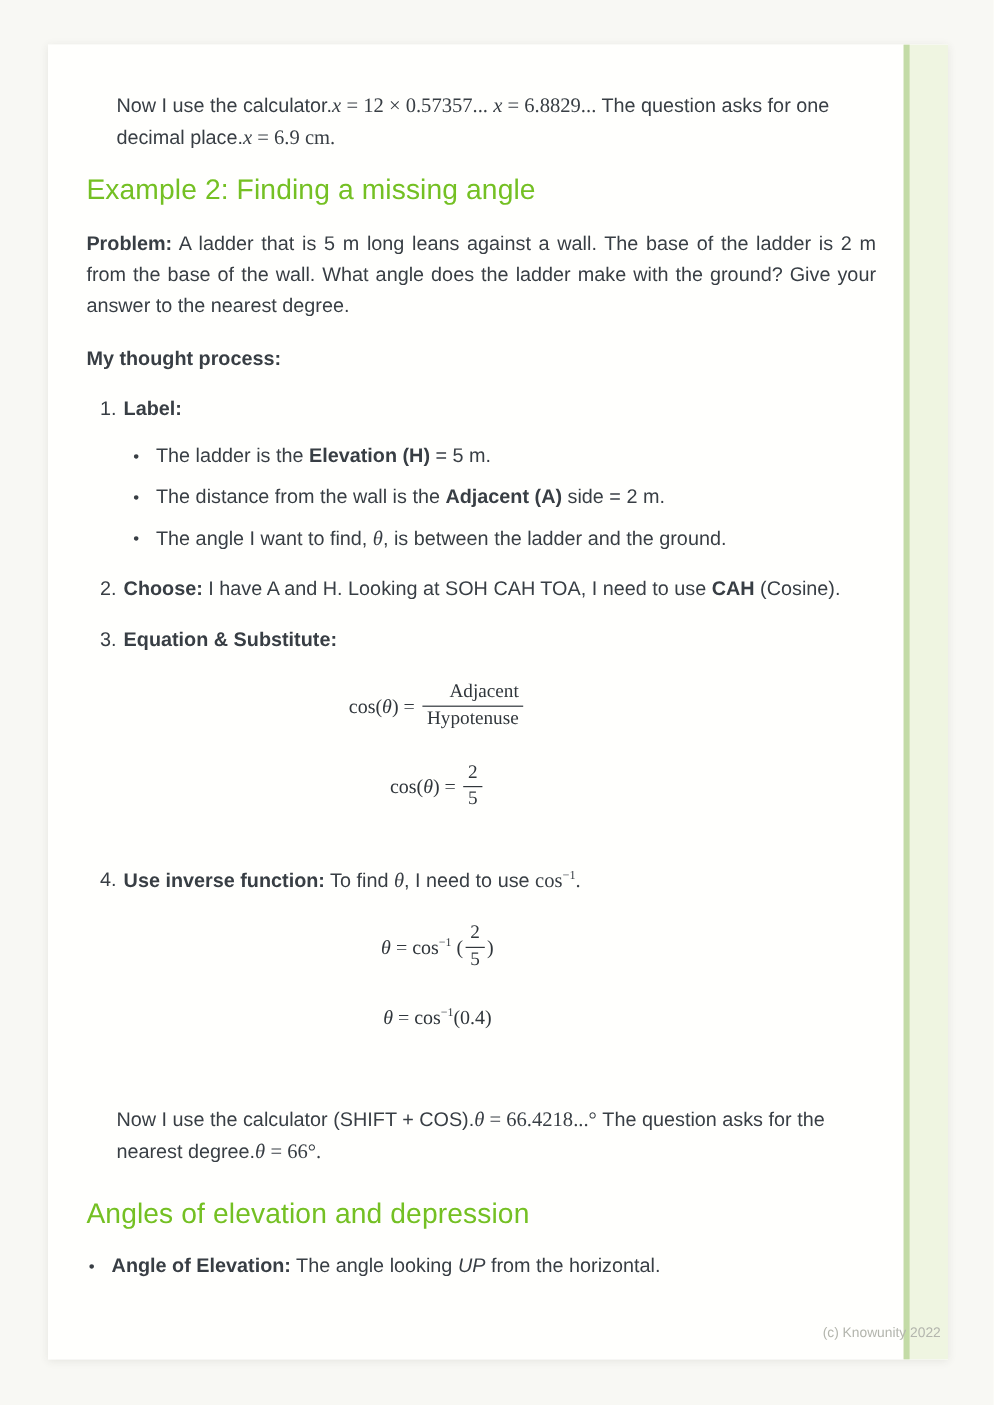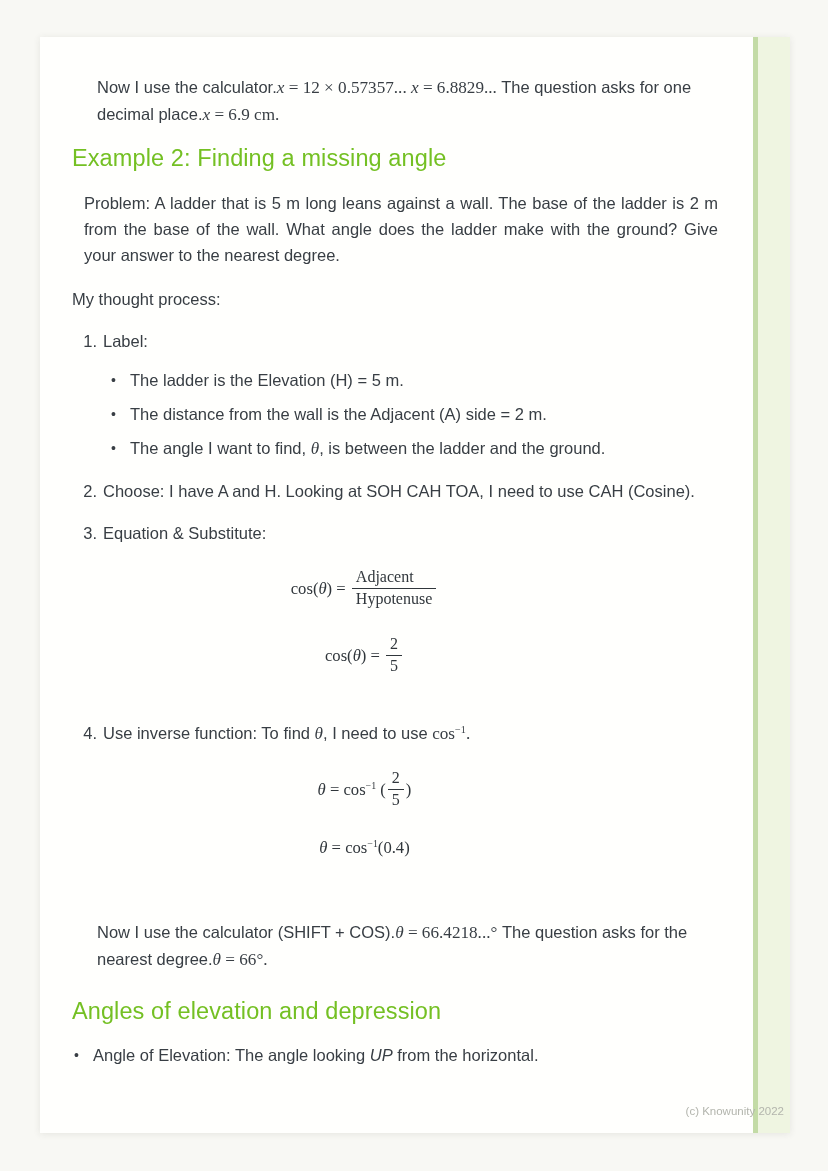--- a/index.html
+++ b/index.html
@@ -36,21 +36,21 @@
     border-left:5px solid var(--strip-line,#c3dba6);
     z-index:1;
   }
   .content{
     position:relative;
     padding:37px 60px 0 32px;
     font-size:16.5px;
     line-height:1.58;
     z-index:2;
   }
-  .para{margin:0 12px 14px;}
+  .para{margin:0 0 14px;}
   .indent{margin-left:25px;}
   .justify{text-align:justify;margin-top:0;margin-bottom:0;}
   h2.heading{
     color:var(--accent,#74c023);
     font-size:23.5px;
     font-weight:400;
     line-height:1.25;
     margin:16px 0 16px;
     letter-spacing:.1px;
   }
@@ -75,34 +75,34 @@
     text-align:center;
     font-family:"Liberation Serif",serif;
     font-size:16px;
     margin:24px 0 26px;
     transform:translateX(-45px);
     color:#30363b;
     line-height:1.25;
   }
   .app-para{margin-bottom:0;}
   
-  .s-b{font-weight:400;}
+  .s-b{font-weight:700;}
   .s-i{font-style:italic;}
   .s-m{font-family:"Liberation Serif",serif;font-size:1.04em;}
   .s-mi{font-family:"Liberation Serif",serif;font-style:italic;font-size:1.04em;}
   .s-sup{
     font-family:"Liberation Serif",serif;
     font-size:.62em;
     vertical-align:super;
   }
   .frac{
     display:inline-flex;
     flex-direction:column;
     vertical-align:middle;
-    text-align:left;
+    text-align:right;
     line-height:1.18;
     margin:0 2px;
     position:relative;
     top:-2px;
     font-family:"Liberation Serif",serif;
   }
   .frac .num{display:block;padding:0 4px 1px;}
   .frac .den{display:block;border-top:1.4px solid currentColor;padding:1px 4px 0;}
   .watermark{
     position:absolute;

